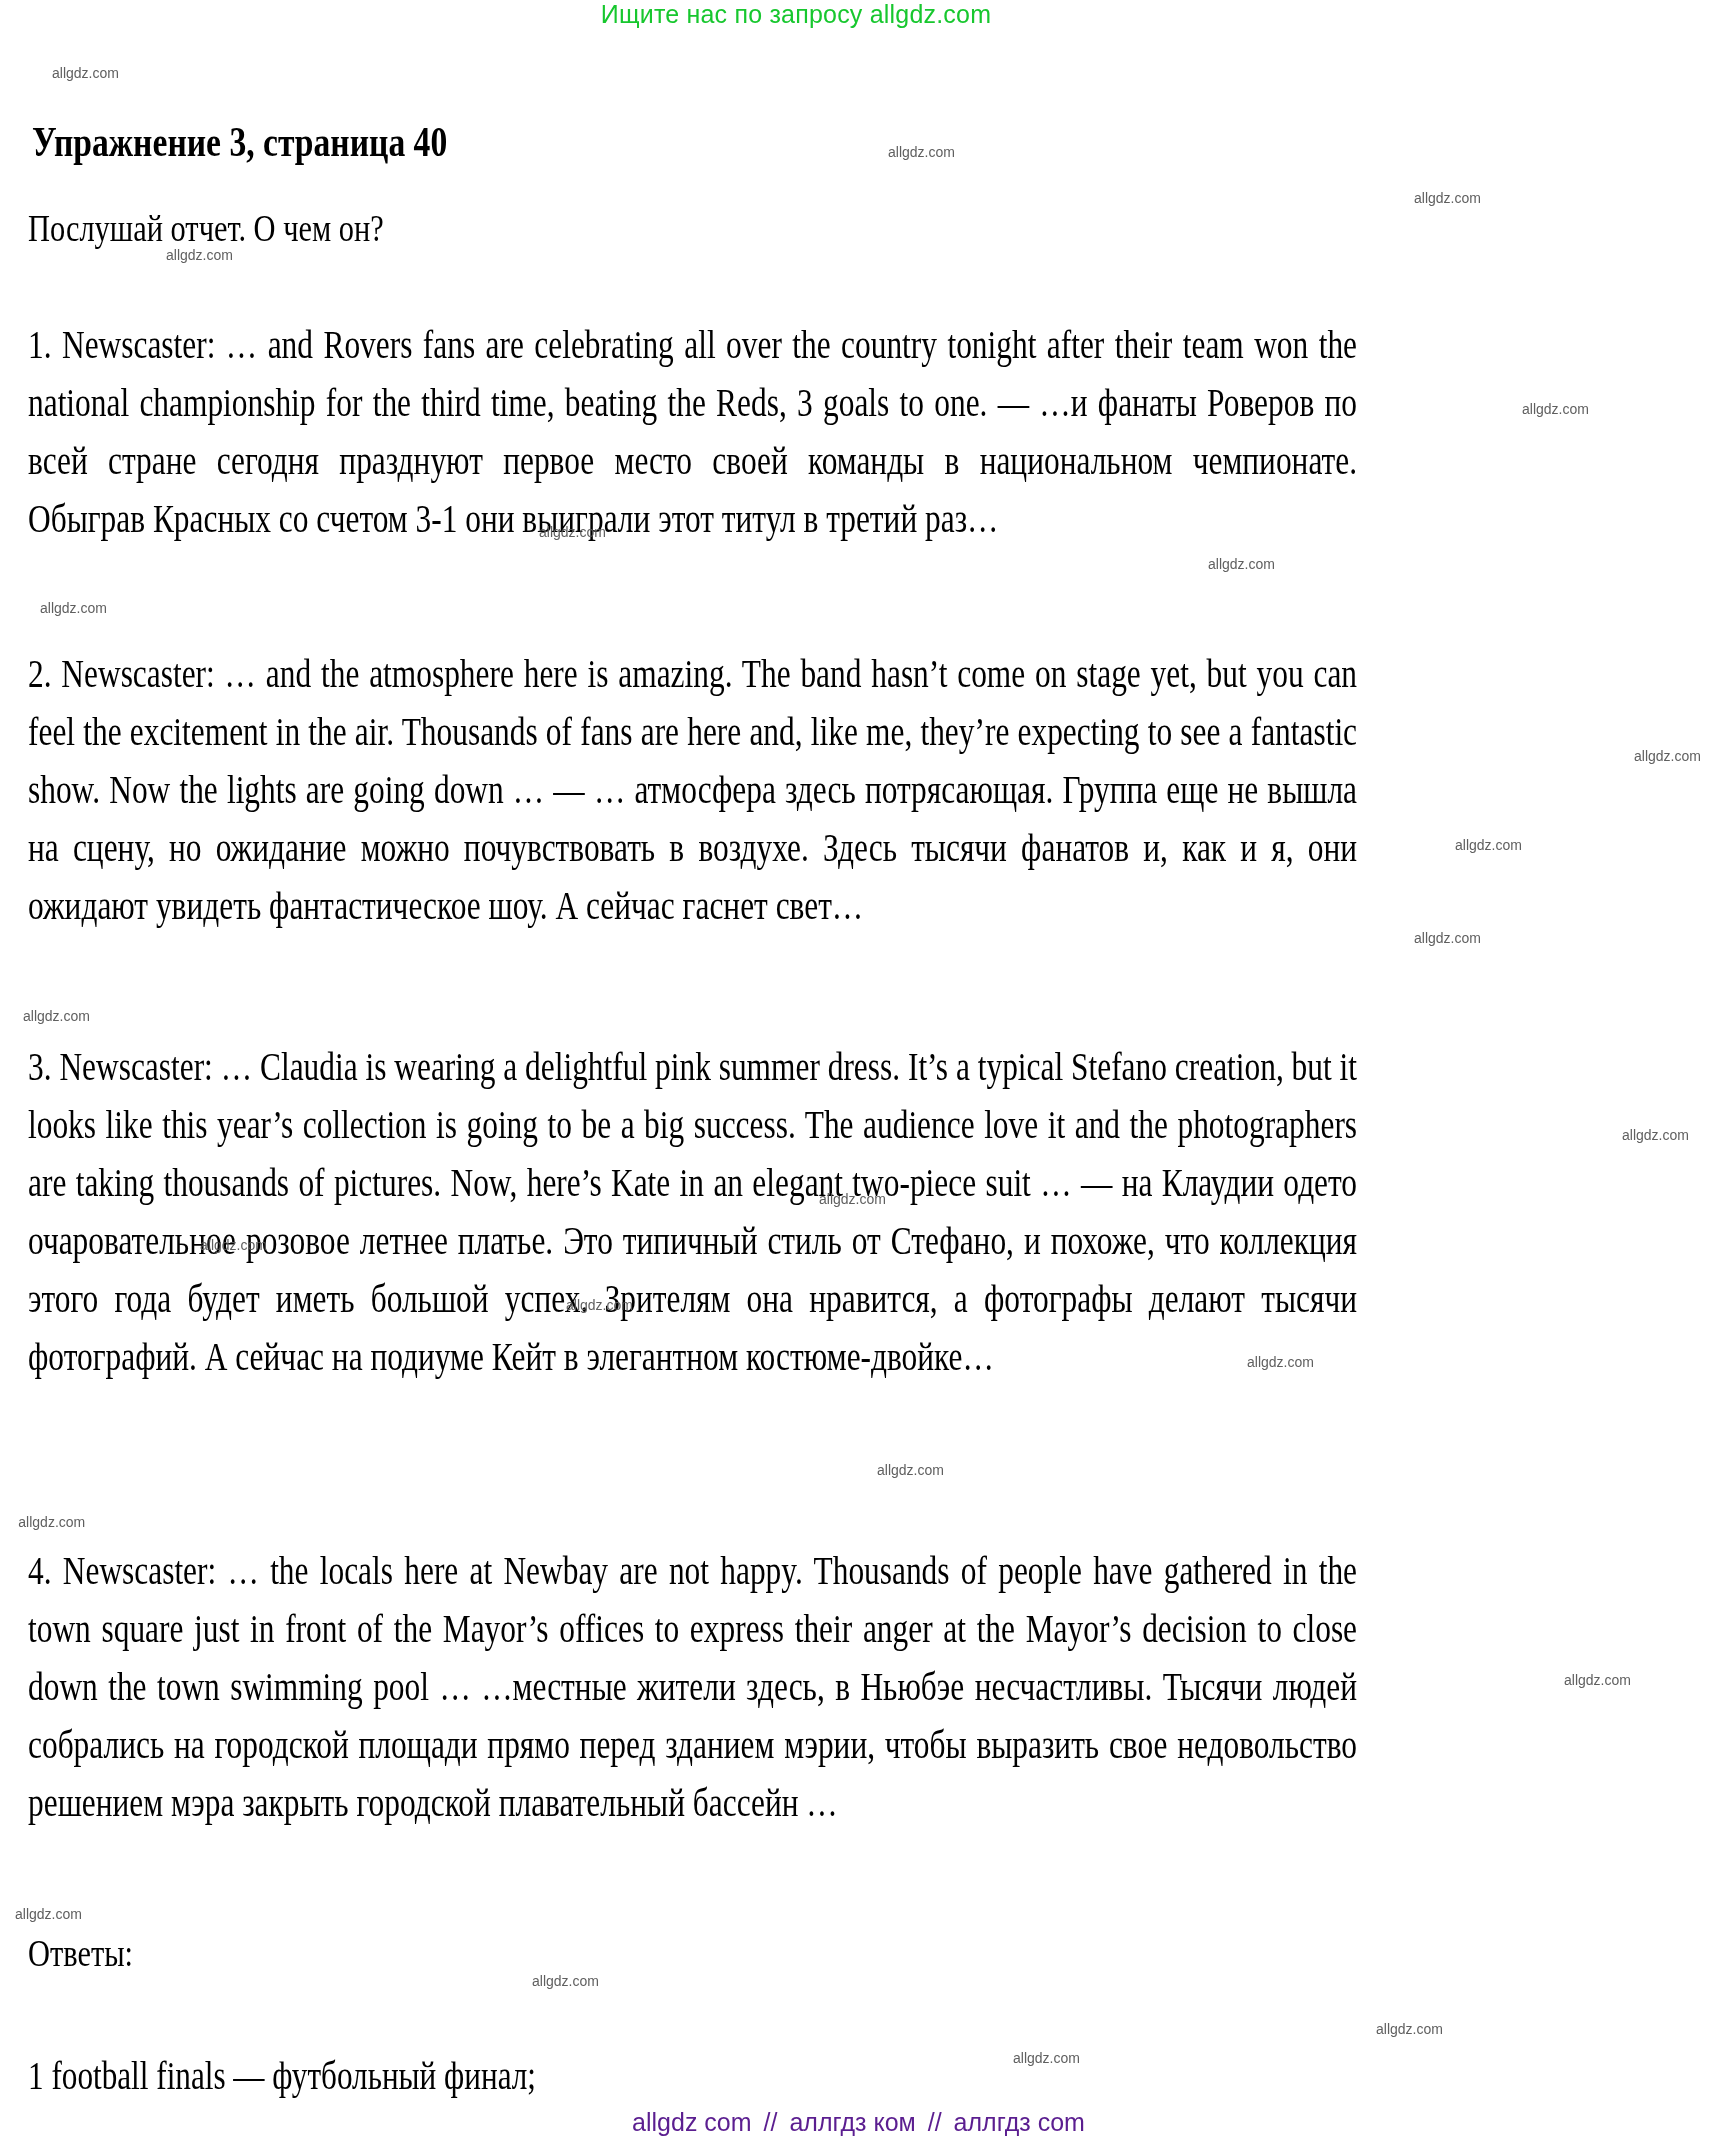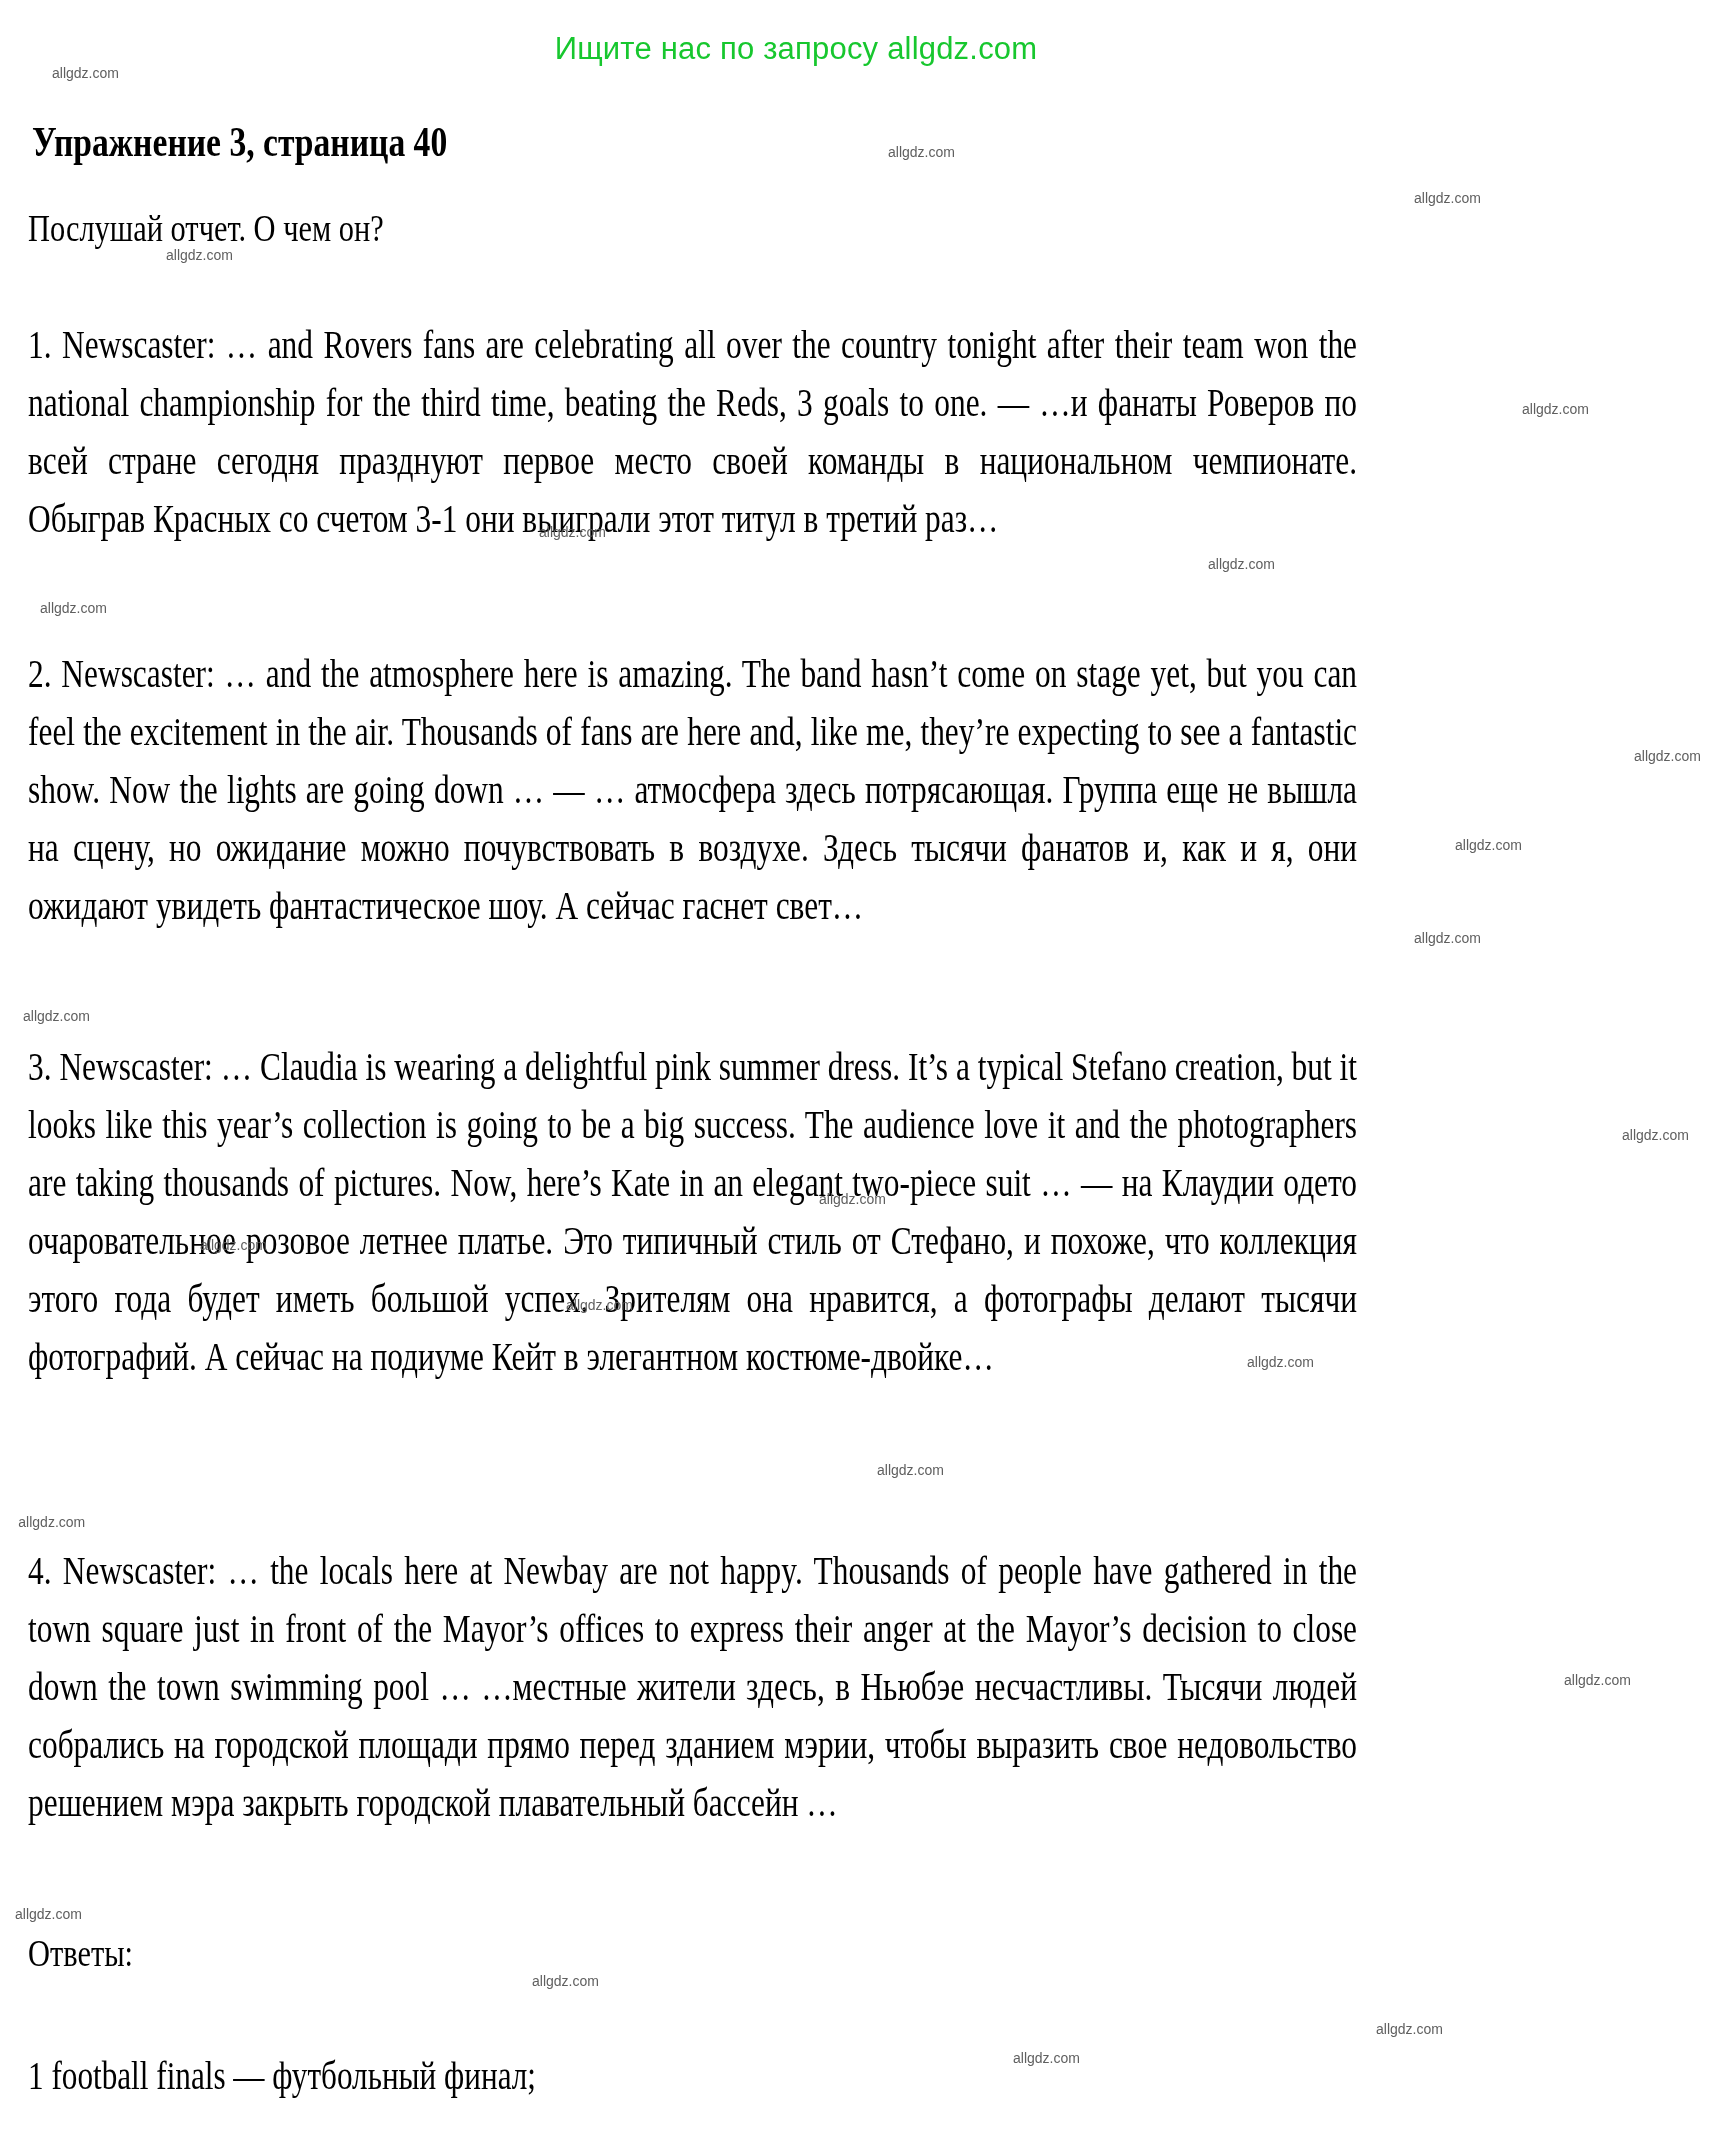--- a/index.html
+++ b/index.html
@@ -23,25 +23,24 @@
   }
 
   
   .promo-bar {
     position: absolute;
     top: 0px;
     left: 0;
     width: 1592px;
     text-align: center;
     font-family: "Liberation Sans", "DejaVu Sans", sans-serif;
-    font-size: 31px;
+    font-size: 25px;
     color: #17c72e;
     letter-spacing: 0.2px;
     white-space: nowrap;
-    margin-top: 31px;
   }
 
   .wm {
     position: absolute;
     font-family: "Liberation Sans", "DejaVu Sans", sans-serif;
     color: #595959;
     font-size: 14px;
     white-space: nowrap;
     z-index: 3;
     opacity: 0.96;
@@ -164,15 +163,22 @@
   <div class="para" style="top:645px;">2. Newscaster: … and the atmosphere here is amazing. The band hasn’t come on stage yet, but you can feel the excitement in the air. Thousands of fans are here and, like me, they’re expecting to see a fantastic show. Now the lights are going down … — … атмосфера здесь потрясающая. Группа еще не вышла на сцену, но ожидание можно почувствовать в воздухе. Здесь тысячи фанатов и, как и я, они ожидают увидеть фантастическое шоу. А сейчас гаснет свет…</div>
 
   <div class="para" style="top:1038px;">3. Newscaster: … Claudia is wearing a delightful pink summer dress. It’s a typical Stefano creation, but it looks like this year’s collection is going to be a big success. The audience love it and the photographers are taking thousands of pictures. Now, here’s Kate in an elegant two-piece suit … — на Клаудии одето очаровательное розовое летнее платье. Это типичный стиль от Стефано, и похоже, что коллекция этого года будет иметь большой успех. Зрителям она нравится, а фотографы делают тысячи фотографий. А сейчас на подиуме Кейт в элегантном костюме-двойке…</div>
 
   <div class="para" style="top:1542px;">4. Newscaster: … the locals here at Newbay are not happy. Thousands of people have gathered in the town square just in front of the Mayor’s offices to express their anger at the Mayor’s decision to close down the town swimming pool … …местные жители здесь, в Ньюбэе несчастливы. Тысячи людей собрались на городской площади прямо перед зданием мэрии, чтобы выразить свое недовольство решением мэра закрыть городской плавательный бассейн …</div>
 
   <div class="answers-label">Ответы:</div>
 
   <div class="answer-line">1 football finals — футбольный финал;</div>
 
+  <div class="footer-bar" style="color: rgb(91, 30, 144);">
+    <span>allgdz com</span>
+    <span class="sep">//</span>
+    <span>аллгдз ком</span>
+    <span class="sep">//</span>
+    <span>аллгдз com</span>
+  </div>
 
 </div>
 
 
 </body></html>

